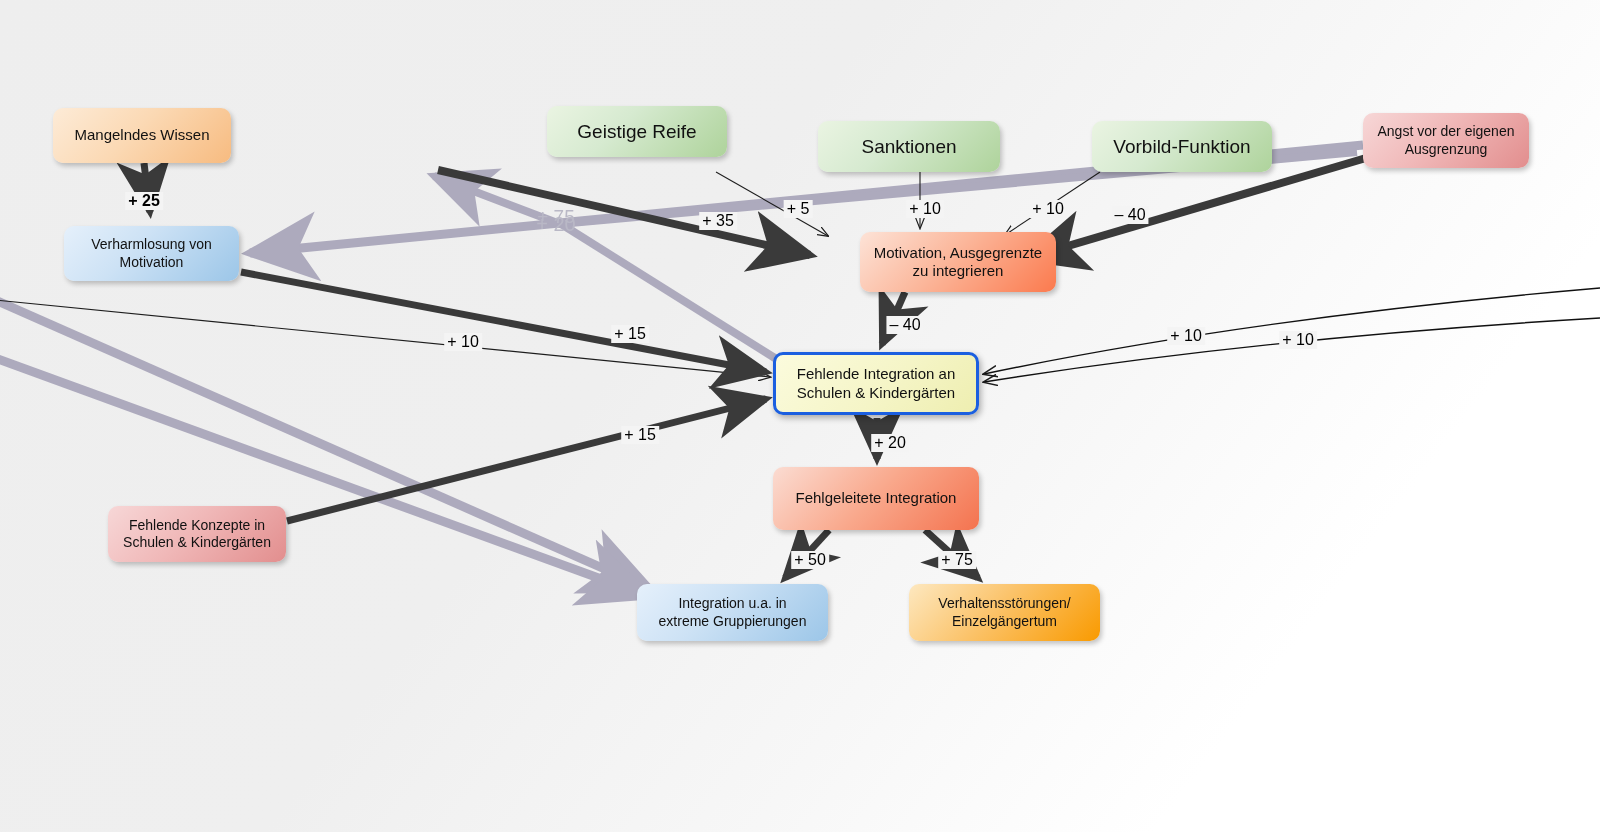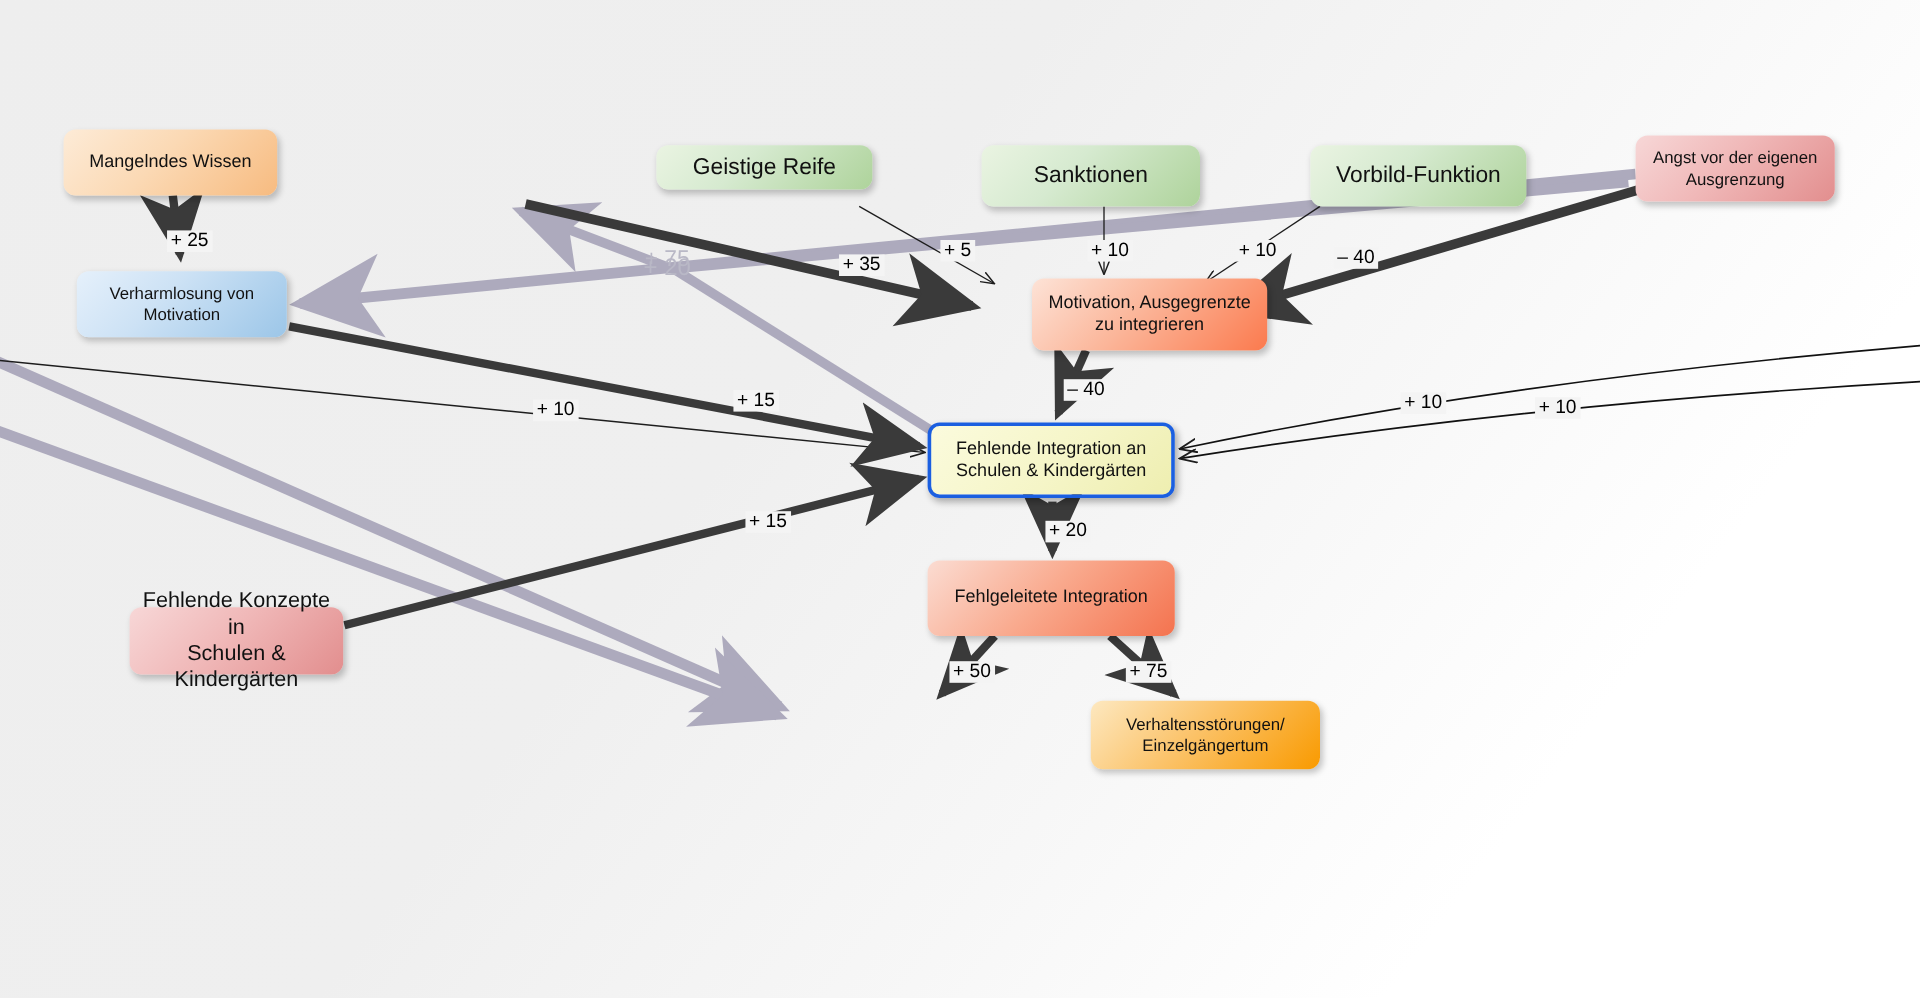--- a/index.html
+++ b/index.html
@@ -95,21 +95,21 @@
       <path d="M829,530 L785,578" fill="none" stroke="#3a3a3a" stroke-width="7" marker-end="url(#arrThick)"></path>
       <path d="M925,530 L978,578" fill="none" stroke="#3a3a3a" stroke-width="7" marker-end="url(#arrThick)"></path>
     </g>
   </svg>
 
   <div class="node n-orange" style="left:53px;top:108px;width:178px;height:55px;font-size:15px;">
     <span>Mangelndes Wissen</span>
   </div>
 
 
-  <div class="node n-green" style="left:547px;top:121px;width:180px;height:37px;font-size:19px;">
+  <div class="node n-green" style="left:547px;top:106px;width:180px;height:51px;font-size:19px;">
     <span>Geistige Reife</span>
   </div>
 
   <div class="node n-green" style="left:818px;top:121px;width:182px;height:51px;font-size:19px;">
     <span>Sanktionen</span>
   </div>
 
   <div class="node n-green" style="left:1092px;top:121px;width:180px;height:51px;font-size:19px;">
     <span>Vorbild-Funktion</span>
   </div>
@@ -127,36 +127,40 @@
   <div class="node n-salmon" style="left:820px;top:232px;width:196px;height:60px;font-size:15px;margin-left:40px;">
     <span>Motivation, Ausgegrenzte
 zu integrieren</span>
   </div>
 
   <div class="node n-focus" style="left:773px;top:352px;width:206px;height:63px;font-size:15px;">
     <span>Fehlende Integration an
 Schulen &amp; Kindergärten</span>
   </div>
 
-  <div class="node n-red" style="left:108px;top:506px;width:178px;height:56px;font-size:18px;">
+  <div class="node n-red" style="left:108px;top:506px;width:178px;height:56px;font-size:14px;">
     <span>Fehlende Konzepte in
 Schulen &amp; Kindergärten</span>
   </div>
 
   <div class="node n-salmon2" style="left:773px;top:467px;width:206px;height:63px;font-size:15px;">
     <span>Fehlgeleitete Integration</span>
   </div>
 
+  <div class="node n-blue" style="left:637px;top:584px;width:191px;height:57px;font-size:14px;">
+    <span>Integration u.a. in
+extreme Gruppierungen</span>
+  </div>
 
   <div class="node n-amber" style="left:909px;top:584px;width:191px;height:57px;font-size:14px;">
     <span>Verhaltensstörungen/
 Einzelgängertum</span>
   </div>
 
-  <div class="elabel" style="left:158px;top:201px;">+ 25</div>
+  <div class="elabel" style="left:144px;top:201px;font-weight:bold;">+ 25</div>
   <div class="elabel" style="left:718px;top:221px;">+ 35</div>
   <div class="elabel" style="left:798px;top:209px;">+ 5</div>
   <div class="elabel" style="left:925px;top:209px;">+ 10</div>
   <div class="elabel" style="left:1048px;top:209px;">+ 10</div>
   <div class="elabel" style="left:1130px;top:215px;">– 40</div>
   <div class="elabel faded" style="left:556px;top:217px;font-size:19px;">+ 75</div>
   <div class="elabel faded" style="left:556px;top:224px;font-size:20px;">+ 20</div>
   <div class="elabel" style="left:905px;top:325px;">– 40</div>
   <div class="elabel" style="left:630px;top:334px;">+ 15</div>
   <div class="elabel" style="left:463px;top:342px;">+ 10</div>

